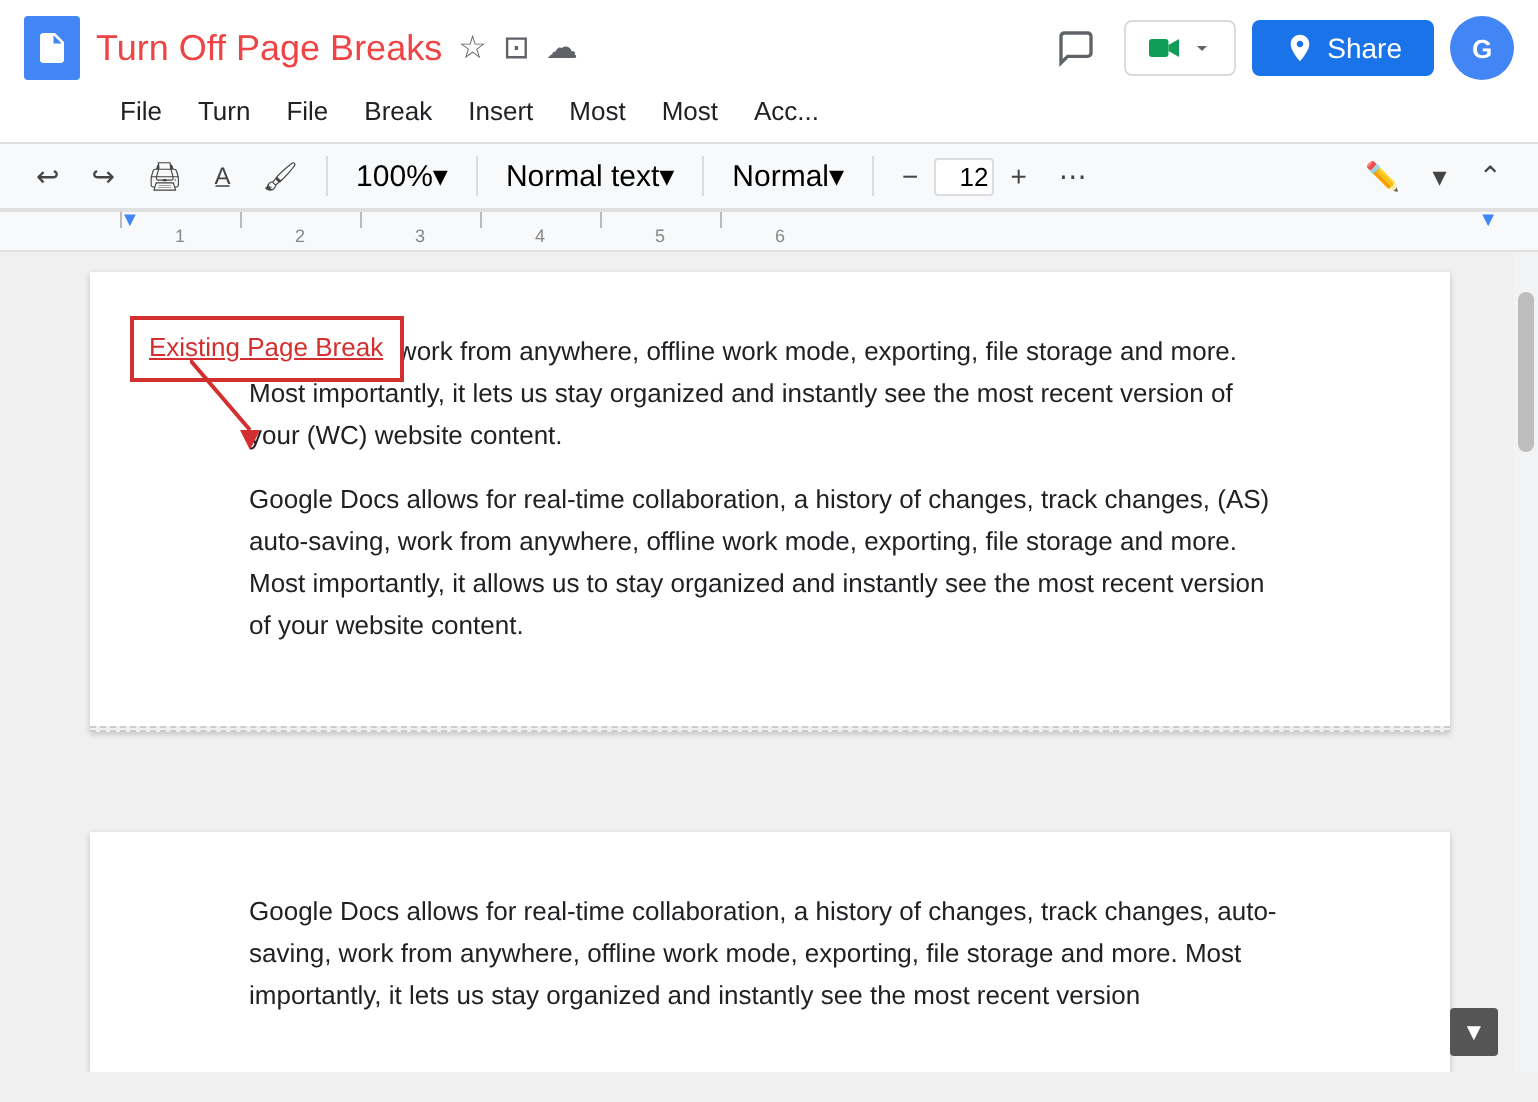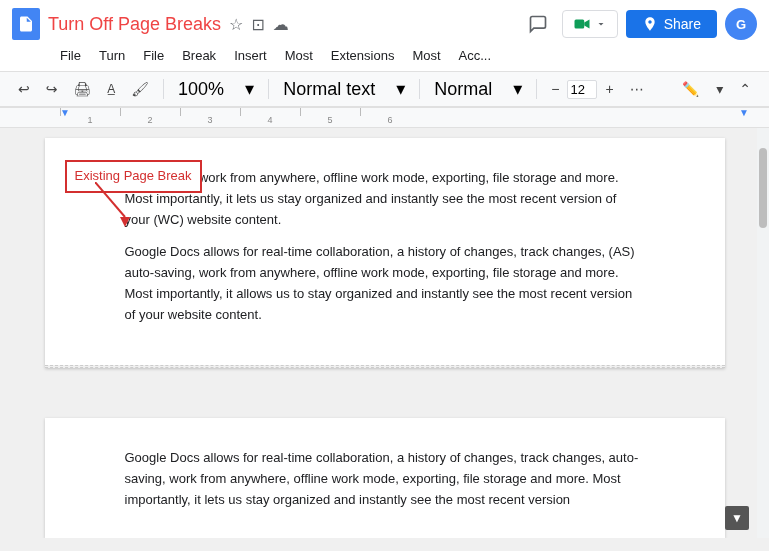--- a/index.html
+++ b/index.html
@@ -140,36 +140,36 @@
       width: 1px;
       height: 20px;
       background: #dadce0;
       margin: 0 4px;
     }
     .toolbar-select {
       padding: 2px 6px;
       border: none;
       background: transparent;
       cursor: pointer;
-      font-size: 18px;
-      display: flex;
-      align-items: center;
-      gap: 21px;
+      font-size: 15px;
+      display: flex;
+      align-items: center;
+      gap: 0;
       border-radius: 4px;
       justify-content: flex-end;
     }
 
     #font-size-control {
       display: flex;
       align-items: center;
       gap: 2px;
     }
     #font-size-input {
       width: 30px;
-      text-align: left;
+      text-align: right;
       border: 1px solid #dadce0;
       border-radius: 2px;
       font-size: 13px;
       padding: 1px 2px;
     }
 
     
     #ruler {
       background: #f8f9fa;
       border-bottom: 1px solid #e0e0e0;
@@ -257,20 +257,21 @@
       top: 22px;
       left: 10px;
     }
     .annotation-box {
       border: 2px solid #d32f2f;
       padding: 4px 8px;
       font-size: 13px;
       color: #d32f2f;
       background: white;
       display: inline-block;
+      text-decoration: underline;
     }
 
     
     #nav-arrow-down {
       position: absolute;
       bottom: 8px;
       right: 20px;
       width: 24px;
       height: 24px;
       background: #555;
@@ -333,21 +334,20 @@
     </div>
   </div>
 
   <div id="menu-bar">
     <span class="menu-item">File</span>
     <span class="menu-item">Turn</span>
     <span class="menu-item">File</span>
     <span class="menu-item">Break</span>
     <span class="menu-item">Insert</span>
     <span class="menu-item">Most</span>
-    <span class="menu-item">Extensions</span>
     <span class="menu-item">Most</span>
     <span class="menu-item">Acc...</span>
   </div>
 
   <div id="toolbar">
     <button class="toolbar-btn">↩</button>
     <button class="toolbar-btn">↪</button>
     <button class="toolbar-btn">🖨</button>
     <button class="toolbar-btn" style="font-size:12px;">A̲</button>
     <button class="toolbar-btn">🖌</button>

